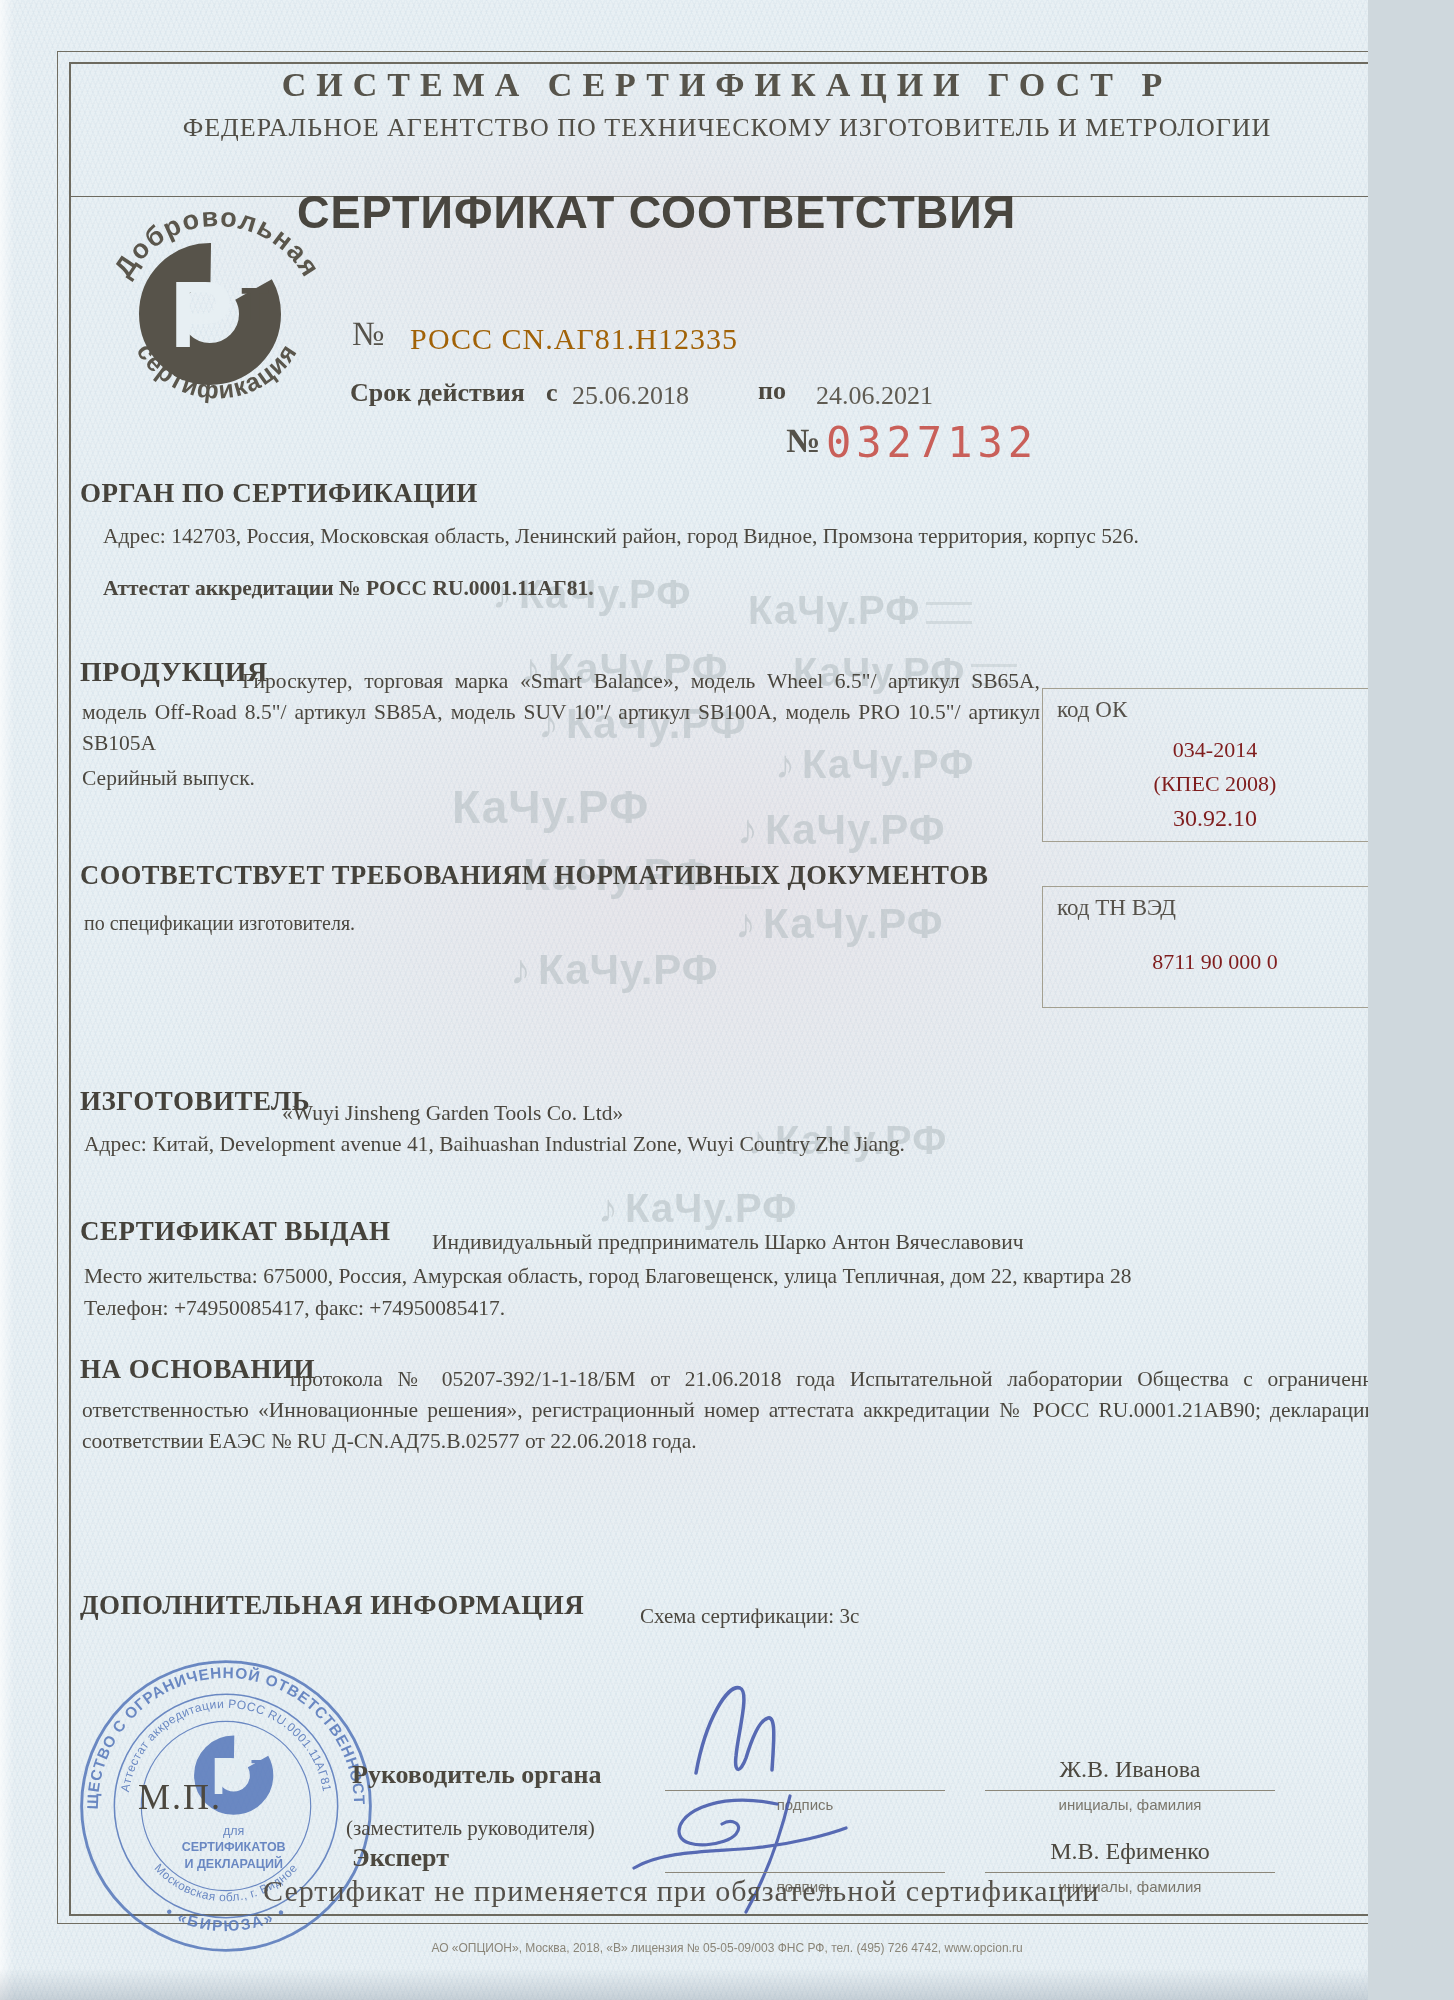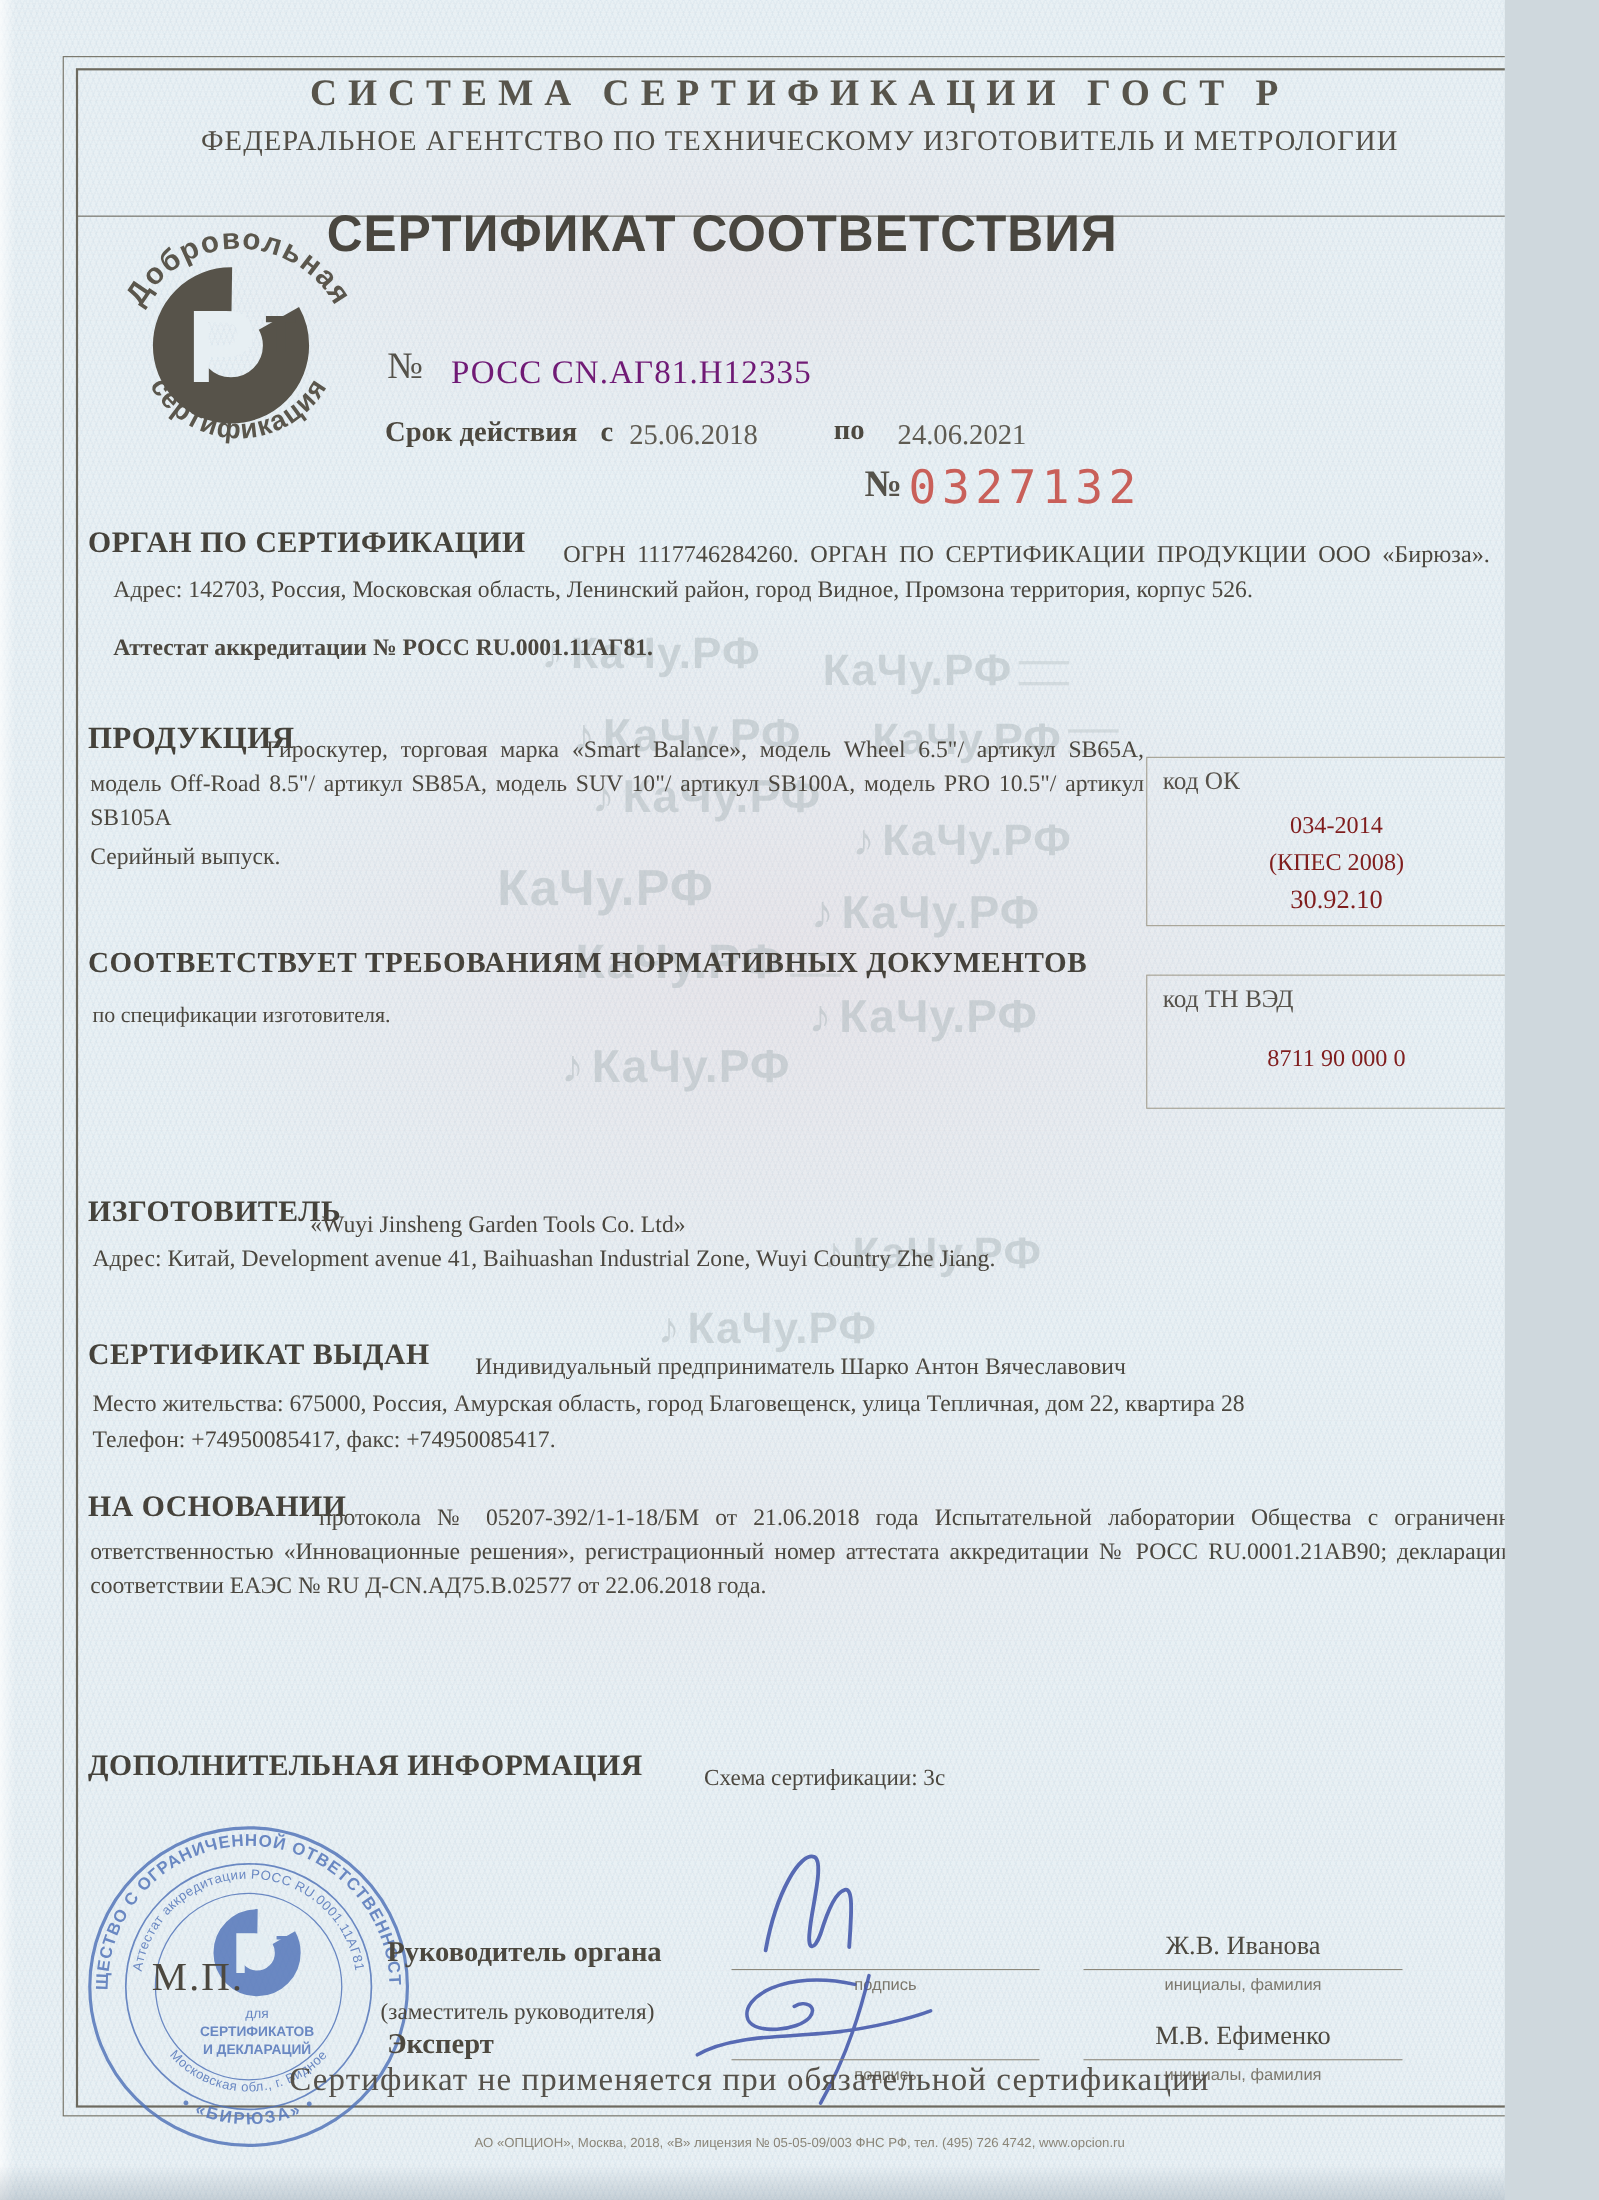--- a/index.html
+++ b/index.html
@@ -19,21 +19,21 @@
   .edgeB{left:0;top:1968px;width:1454px;height:32px;background:linear-gradient(0deg,rgba(110,125,140,.28),rgba(110,125,140,0));}
   .frame-outer{left:57px;top:51px;width:1340px;height:1871px;border:1.5px solid #716e62;}
   .frame-inner{left:69px;top:62px;width:1316px;height:1850px;border:2px solid #6d6a5f;}
   .hdr-rule{left:70px;top:196px;width:1315px;border-top:1.5px solid #6d6a5f;height:0;}
   .sys-title{left:0;top:66px;width:1454px;text-align:center;font-size:34px;font-weight:bold;
              letter-spacing:10px;color:#57544b;}
   .agency{left:0;top:113px;width:1454px;text-align:center;font-size:26px;letter-spacing:1px;color:#514e46;}
   .doc-title{left:297px;top:184px;font-family:"Liberation Sans",sans-serif;font-weight:bold;
              font-size:47px;letter-spacing:1px;color:#49463f;transform:scaleX(.96);transform-origin:left;}
   .no-label{font-size:34px;color:#55524a;}
-  .no-value{font-size:30px;letter-spacing:1px;color:#701a75;}
+  .no-value{font-size:30px;letter-spacing:1px;color:#a16207;}
   .bold-label{font-weight:bold;font-size:26px;color:#4c483f;}
   .date{font-size:26px;color:#5f5b52;}
   .red-no{font-family:"DejaVu Sans Mono",monospace;font-size:42px;letter-spacing:5px;color:#c7544d;opacity:.92;}
   .sec-head{font-weight:bold;letter-spacing:.5px;color:#45423b;font-size:27px;}
   .body-t{font-size:21.5px;color:#4b473f;}
   .code-box{border:1px solid #a39f90;background:rgba(255,255,255,.0);}
   .code-label{font-size:23px;color:#55514a;}
   .code-val{font-size:22px;color:#7f1d1d;text-align:center;width:100%;}
   .wm{position:absolute;font-family:"Liberation Sans",sans-serif;font-weight:bold;
       color:#aeb9bd;opacity:.5;letter-spacing:1px;white-space:nowrap;}
@@ -104,21 +104,20 @@
   <div class="abs bold-label" style="left:350px;top:378px;">Срок действия</div>
   <div class="abs bold-label" style="left:546px;top:378px;">с</div>
   <div class="abs date" style="left:572px;top:381px;">25.06.2018</div>
   <div class="abs bold-label" style="left:758px;top:376px;">по</div>
   <div class="abs date" style="left:816px;top:381px;">24.06.2021</div>
 
   <div class="abs no-label" style="left:786px;top:422px;font-weight:bold;">№</div>
   <div class="abs red-no" style="left:826px;top:418px;">0327132</div>
 
   <div class="abs sec-head" style="left:80px;top:478px;">ОРГАН ПО СЕРТИФИКАЦИИ</div>
-  <div class="abs body-t" style="left:512px;top:491px;font-size:22px;word-spacing:5px;">ОГРН 1117746284260. ОРГАН ПО СЕРТИФИКАЦИИ ПРОДУКЦИИ ООО «Бирюза».</div>
   <div class="abs body-t" style="left:103px;top:524px;">Адрес: 142703, Россия, Московская область, Ленинский район, город Видное, Промзона территория, корпус 526.</div>
   <div class="abs body-t" style="left:103px;top:576px;font-weight:bold;">Аттестат аккредитации № РОСС RU.0001.11АГ81.</div>
 
   <div class="abs sec-head" style="left:80px;top:656px;font-size:28px;">ПРОДУКЦИЯ</div>
   <div class="abs body-t" style="left:82px;top:666px;width:958px;line-height:31px;text-align:justify;text-indent:160px;">Гироскутер, торговая марка «Smart Balance», модель Wheel 6.5"/ артикул SB65A, модель Off-Road 8.5"/ артикул SB85A, модель SUV 10"/ артикул SB100A, модель PRO 10.5"/ артикул SB105A</div>
   <div class="abs body-t" style="left:82px;top:766px;">Серийный выпуск.</div>
 
   <div class="abs code-box" style="left:1042px;top:688px;width:344px;height:152px;">
     <div class="abs code-label" style="left:14px;top:8px;">код ОК</div>
     <div class="abs code-val" style="top:48px;">034-2014</div>

